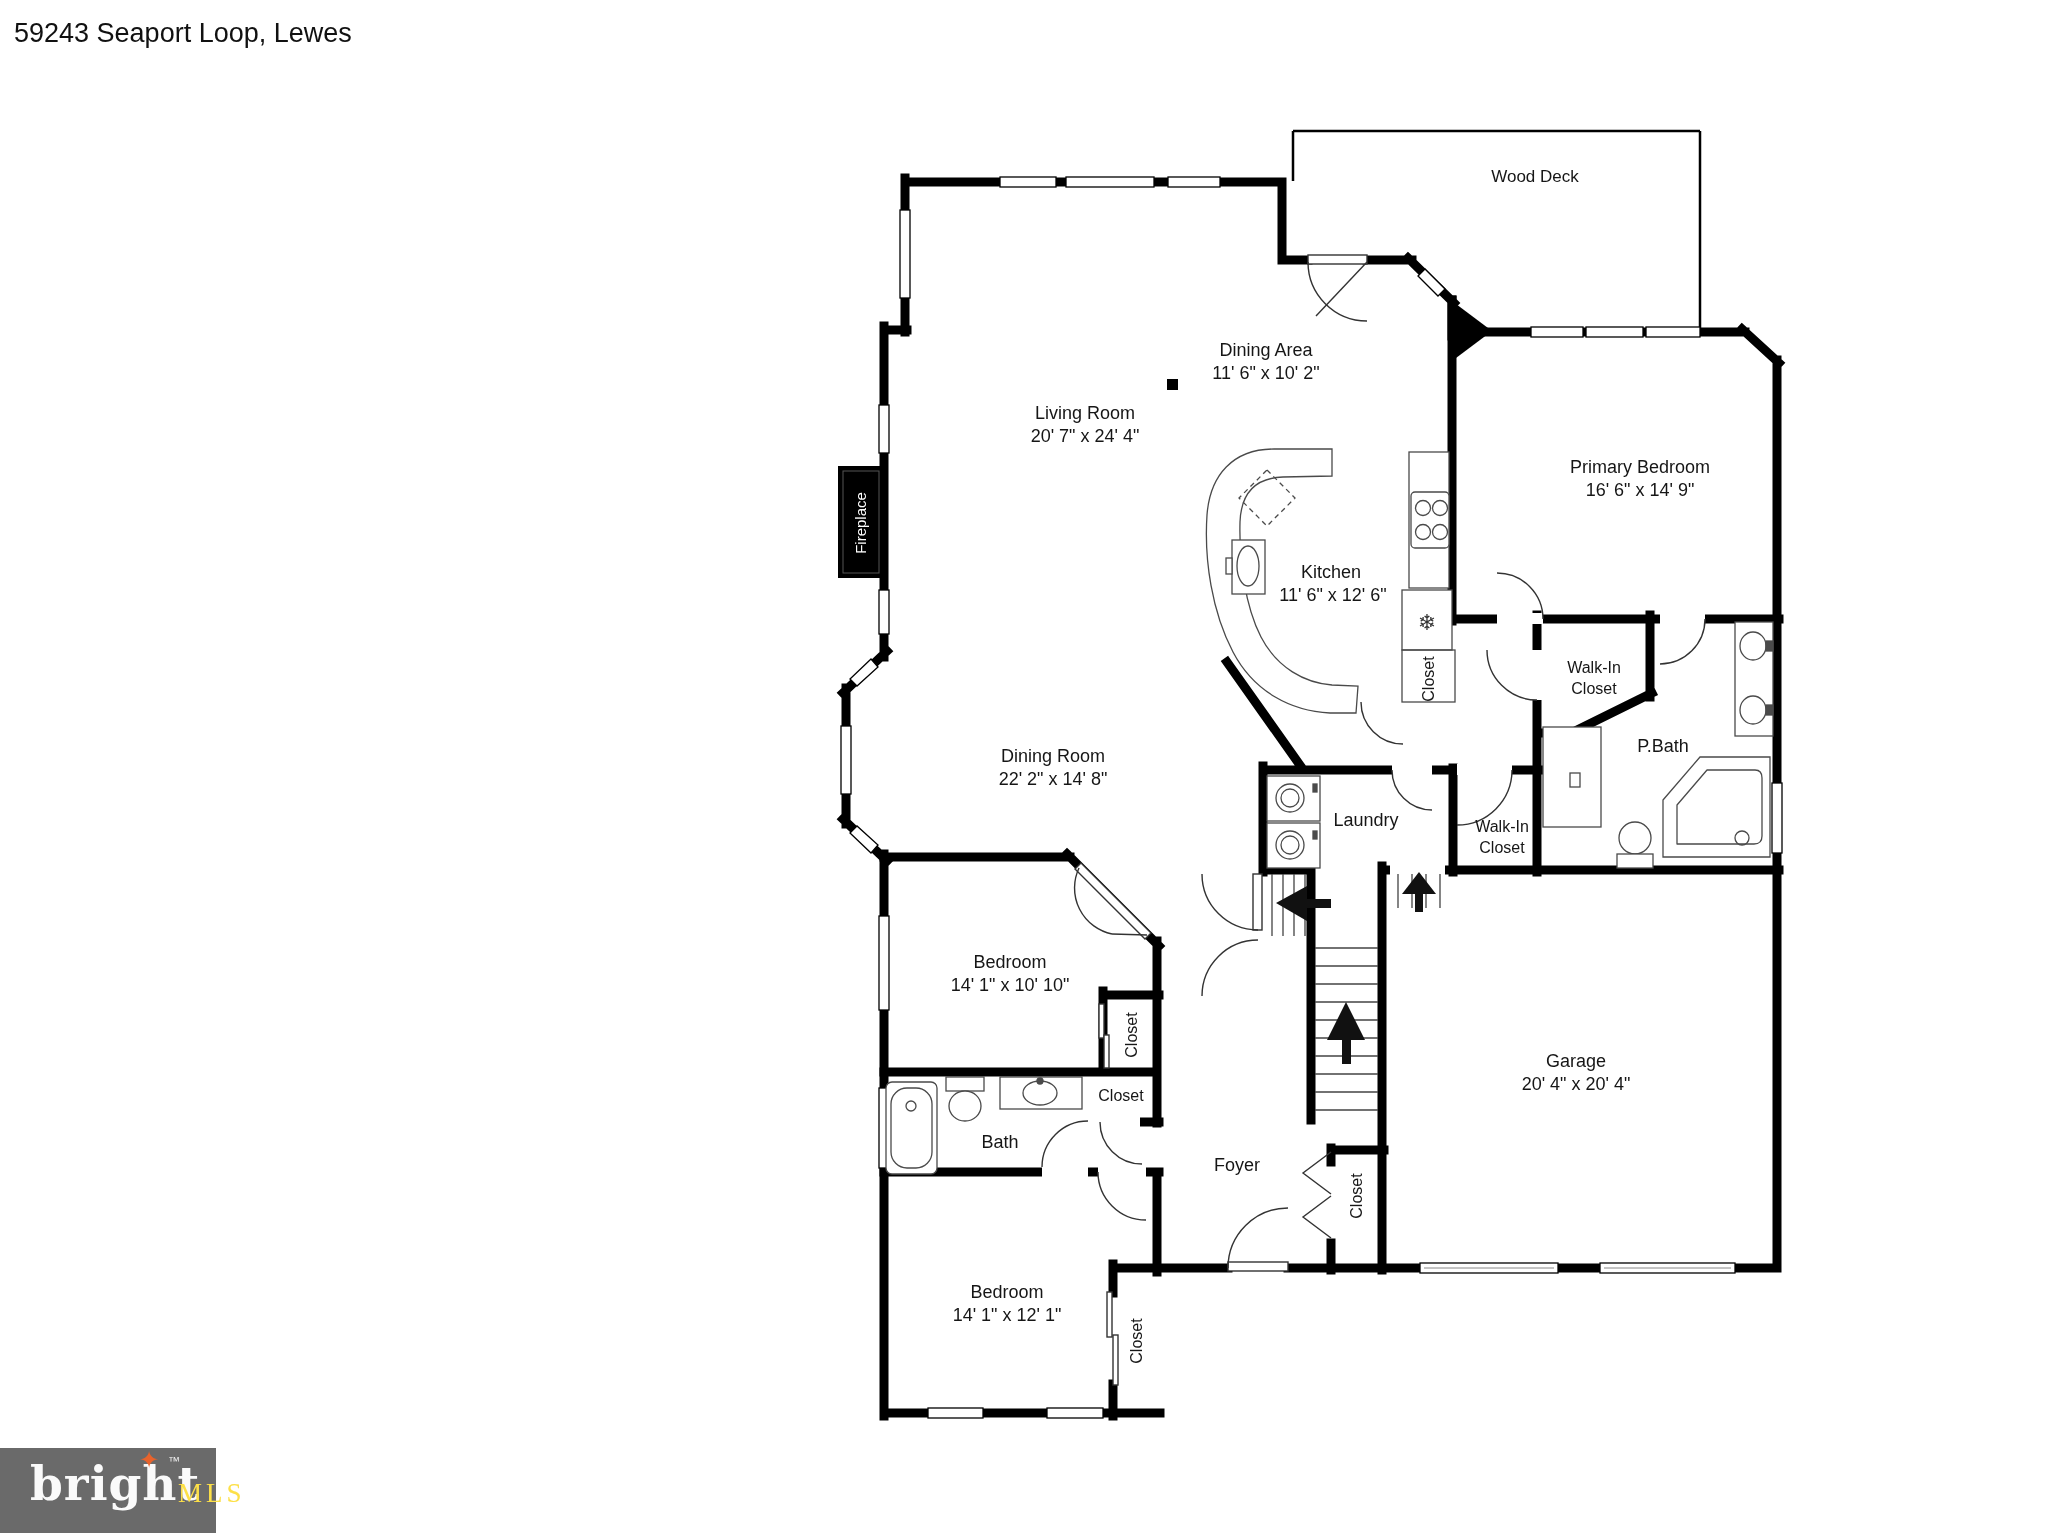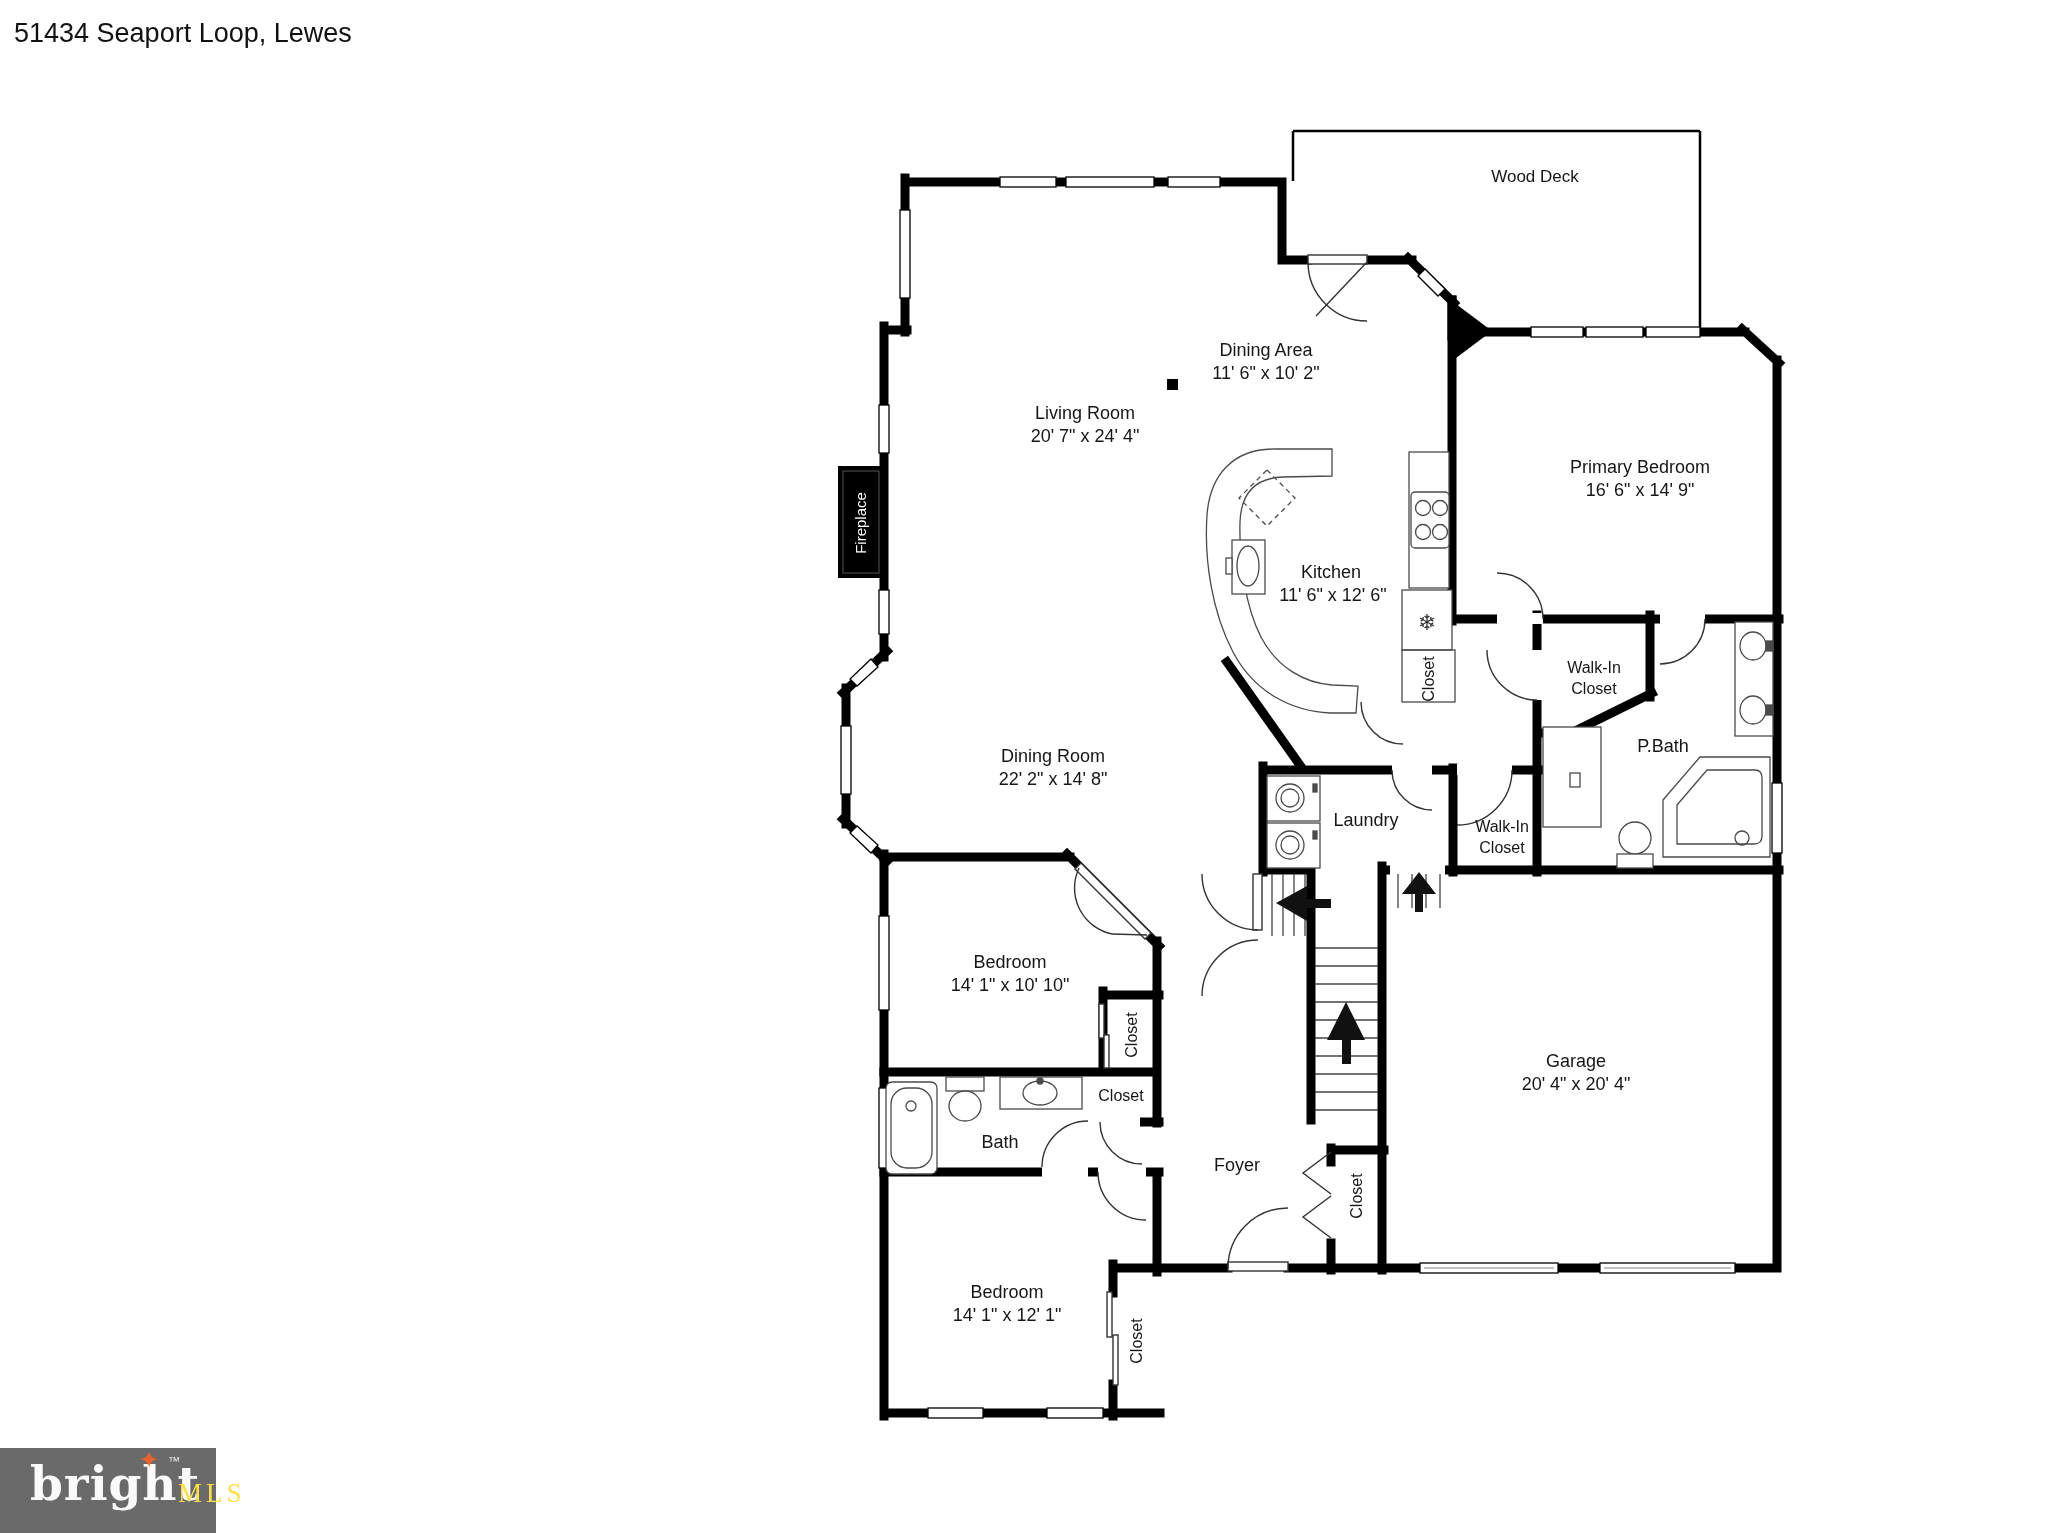--- a/index.html
+++ b/index.html
@@ -19,21 +19,21 @@
   .logo-brand{position:absolute;left:30px;top:8px;font-family:"DejaVu Serif", serif;font-weight:bold;
     font-size:47px;color:#fafafa;letter-spacing:1px;}
   .logo-star{position:absolute;left:139px;top:-2px;font-size:24px;color:#e8632c;}
   .logo-tm{position:absolute;left:168px;top:6px;font-size:12px;color:#f0f0f0;}
   .logo-mls{position:absolute;left:178px;top:30px;font-size:27px;color:#fde047;letter-spacing:4px;font-family:Liberation Serif, serif;}
 </style>
 </head>
 <body>
 
 <div class="title-block">
-  <div class="title-line">51434 Seaport Loop, Lewes</div>
+  <div class="title-line">59243 Seaport Loop, Lewes</div>
 </div>
 
 <svg class="plan-svg" width="2048" height="1533" viewBox="0 0 2048 1533" xmlns="http://www.w3.org/2000/svg">
 
   <g>
     <path d="M1293 131 H1700 M1700 131 V331 M1293 131 V181" stroke="#000" stroke-width="2.5" fill="none"></path>
   </g>
 
   <g stroke="#000" stroke-width="9" fill="none" stroke-linecap="square">
     <path d="M905 182H1282 M1282 182V260 M1282 260H1308 M1367 260H1412 M1408 258L1454 303 M1452 300V336 M1452 332H1745 M1742 329L1779 363 M1777 360V1268 M1777 1268H1412 M1412 1268H1288 M1228 1268H1157 M1157 1268H1113 M1113 1264V1293 M1113 1384V1416 M1160 1413H884 M905 178V332 M907 330H884 M884 326V657 M887 651L843 693 M846 688V824 M843 819L887 861 M884 854V1416"></path>

